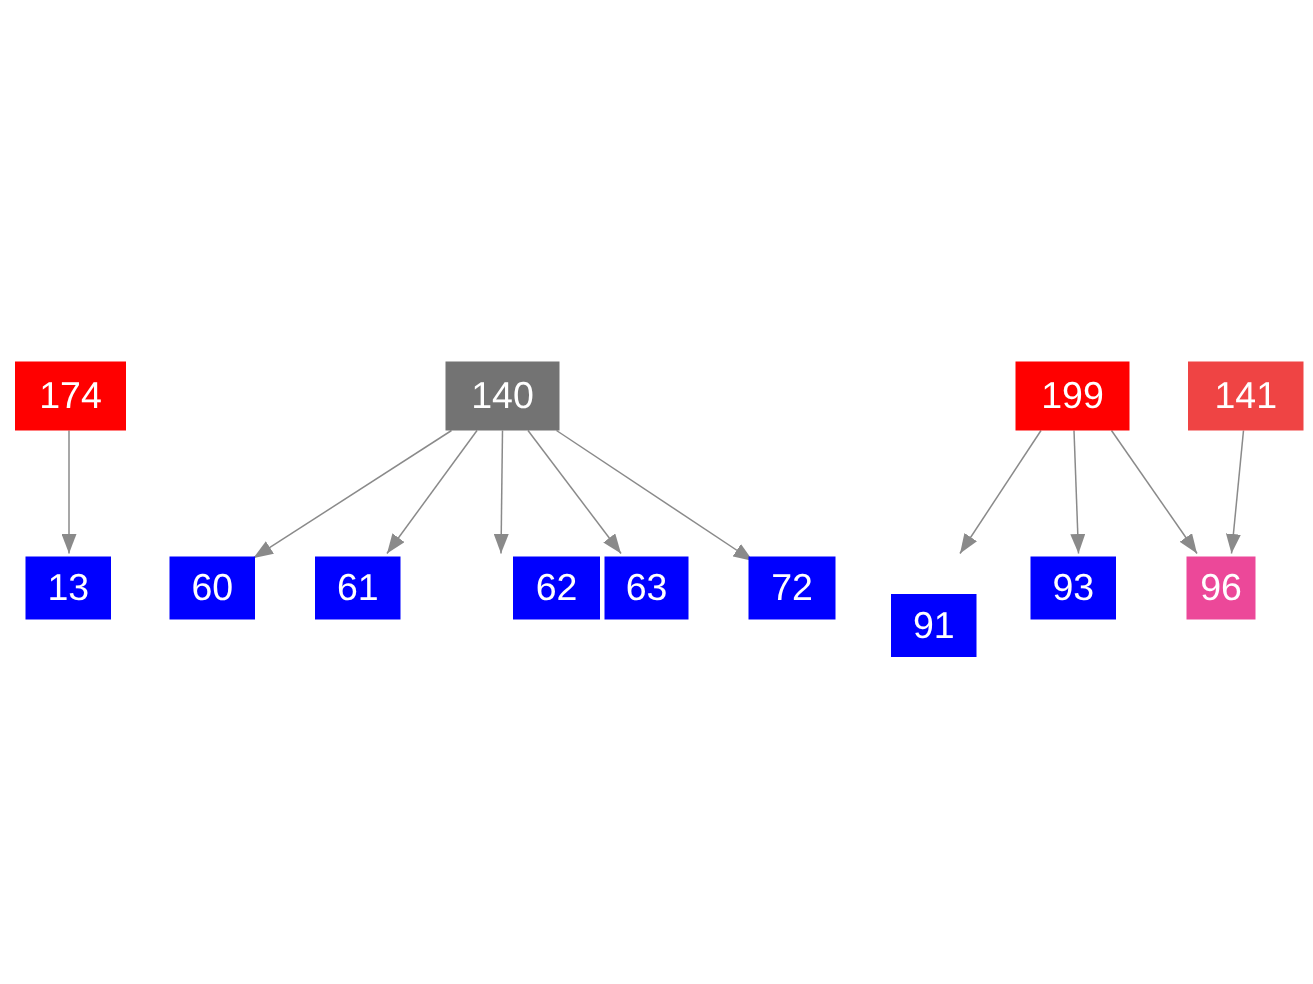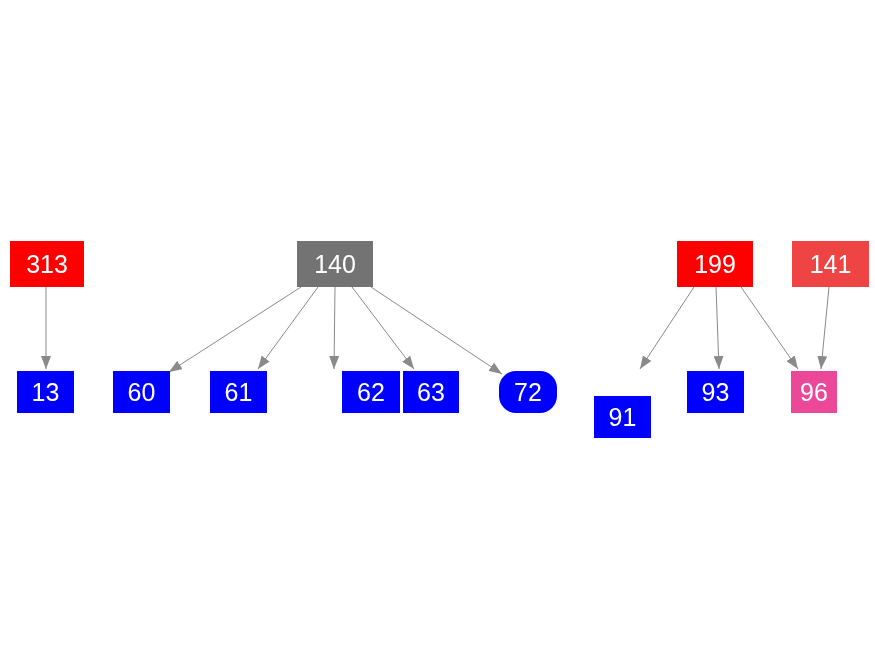--- a/index.html
+++ b/index.html
@@ -53,27 +53,27 @@
         <line x1="335" y1="287" x2="334" y2="369" stroke="#8a8a8a" stroke-width="1" marker-end="url(#arrowhead)"></line>
         <line x1="352" y1="287" x2="414" y2="369" stroke="#8a8a8a" stroke-width="1" marker-end="url(#arrowhead)"></line>
         <line x1="371" y1="287" x2="502" y2="374" stroke="#8a8a8a" stroke-width="1" marker-end="url(#arrowhead)"></line>
         <line x1="694" y1="287" x2="640" y2="369" stroke="#8a8a8a" stroke-width="1" marker-end="url(#arrowhead)"></line>
         <line x1="716" y1="287" x2="719" y2="369" stroke="#8a8a8a" stroke-width="1" marker-end="url(#arrowhead)"></line>
         <line x1="741" y1="287" x2="798" y2="369" stroke="#8a8a8a" stroke-width="1" marker-end="url(#arrowhead)"></line>
         <line x1="829" y1="287" x2="821" y2="369" stroke="#8a8a8a" stroke-width="1" marker-end="url(#arrowhead)"></line>
       </g>
   </svg>
   <div>
-      <div class="graph-node" style="left: 10px; top: 241px; width: 74px; height: 46px; background: rgb(255, 0, 0); color: rgb(255, 255, 255);">313</div>
+      <div class="graph-node" style="left: 10px; top: 241px; width: 74px; height: 46px; background: rgb(255, 0, 0); color: rgb(255, 255, 255);">174</div>
       <div class="graph-node" style="left: 297px; top: 241px; width: 76px; height: 46px; background: #737373; color: rgb(255, 255, 255);">140</div>
       <div class="graph-node" style="left: 677px; top: 241px; width: 76px; height: 46px; background: rgb(255, 0, 0); color: rgb(255, 255, 255);">199</div>
       <div class="graph-node" style="left: 792px; top: 241px; width: 77px; height: 46px; background: #ef4444; color: rgb(255, 255, 255);">141</div>
       <div class="graph-node" style="left: 17px; top: 371px; width: 57px; height: 42px; background: rgb(0, 0, 255); color: rgb(255, 255, 255);">13</div>
       <div class="graph-node" style="left: 113px; top: 371px; width: 57px; height: 42px; background: rgb(0, 0, 255); color: rgb(255, 255, 255);">60</div>
       <div class="graph-node" style="left: 210px; top: 371px; width: 57px; height: 42px; background: rgb(0, 0, 255); color: rgb(255, 255, 255);">61</div>
       <div class="graph-node" style="left: 305px; top: 371px; width: 58px; height: 42px; background: rgb(0, 0, 255); color: rgb(255, 255, 255); margin-left: 37px;">62</div>
       <div class="graph-node" style="left: 403px; top: 371px; width: 56px; height: 42px; background: rgb(0, 0, 255); color: rgb(255, 255, 255);">63</div>
-      <div class="graph-node" style="left: 499px; top: 371px; width: 58px; height: 42px; background: rgb(0, 0, 255); color: rgb(255, 255, 255); border-radius: 17px;">72</div>
+      <div class="graph-node" style="left: 499px; top: 371px; width: 58px; height: 42px; background: rgb(0, 0, 255); color: rgb(255, 255, 255);">72</div>
       <div class="graph-node" style="left: 594px; top: 376px; width: 57px; height: 42px; background: rgb(0, 0, 255); color: rgb(255, 255, 255); margin-top: 20px;">91</div>
       <div class="graph-node" style="left: 687px; top: 371px; width: 57px; height: 42px; background: rgb(0, 0, 255); color: rgb(255, 255, 255);">93</div>
       <div class="graph-node" style="left: 791px; top: 371px; width: 46px; height: 42px; background: #ec4899; color: rgb(255, 255, 255);">96</div>
     </div>
 </div>
 
 </body></html>

